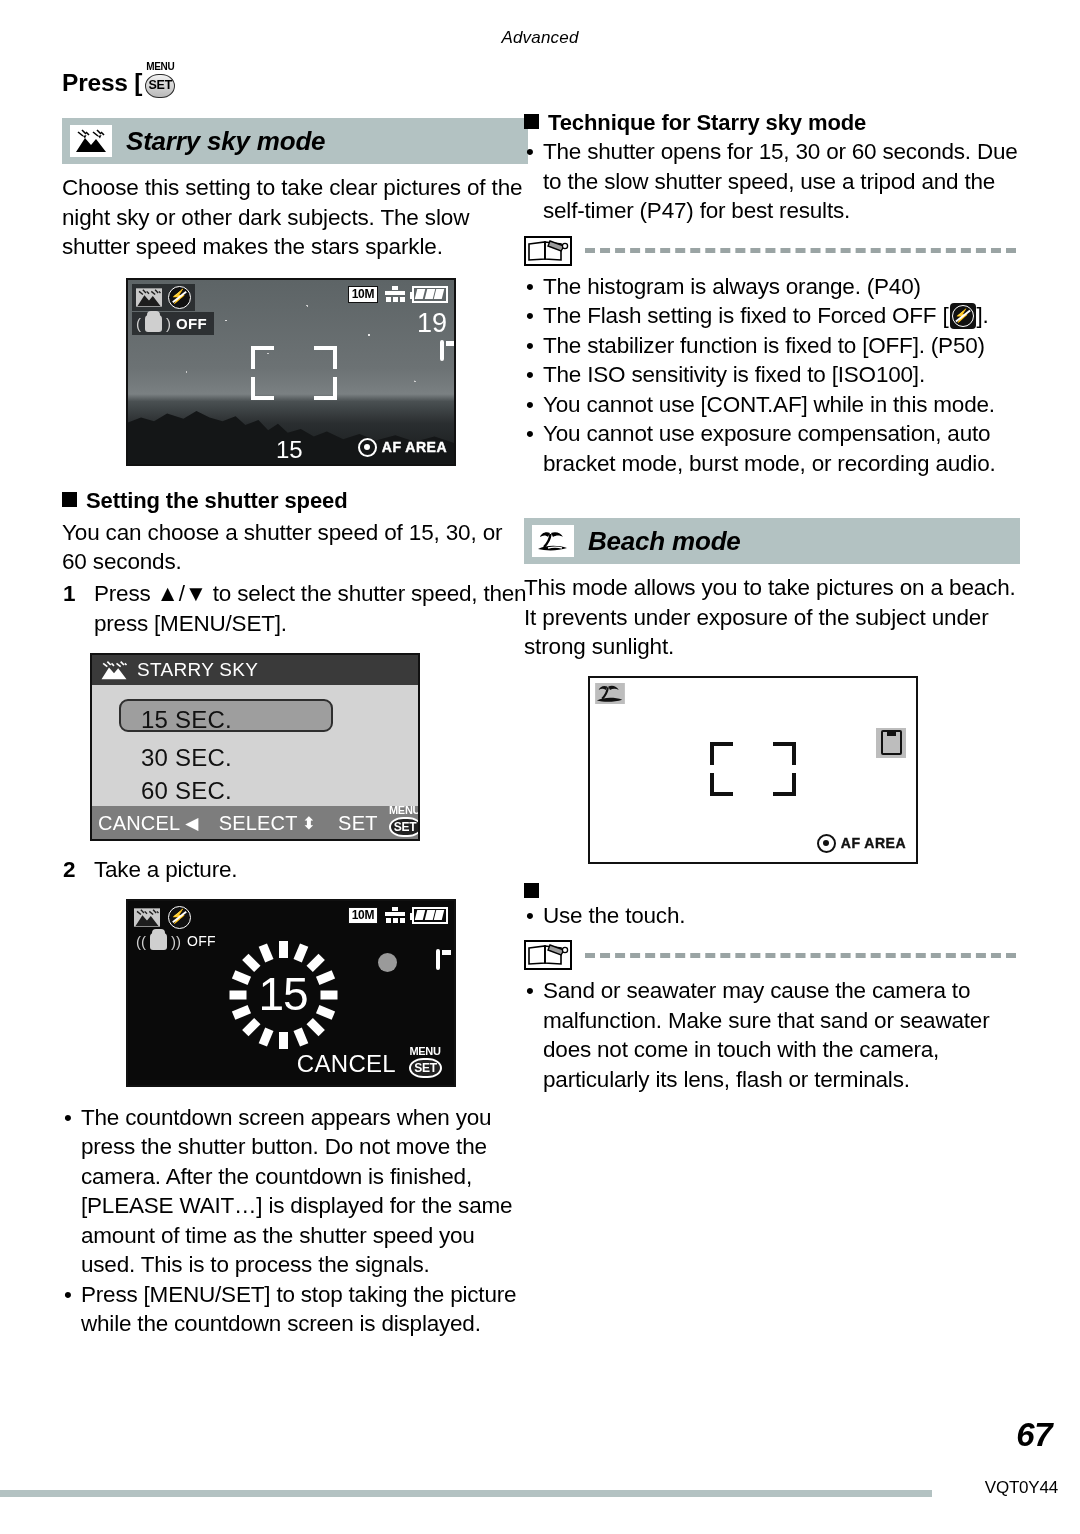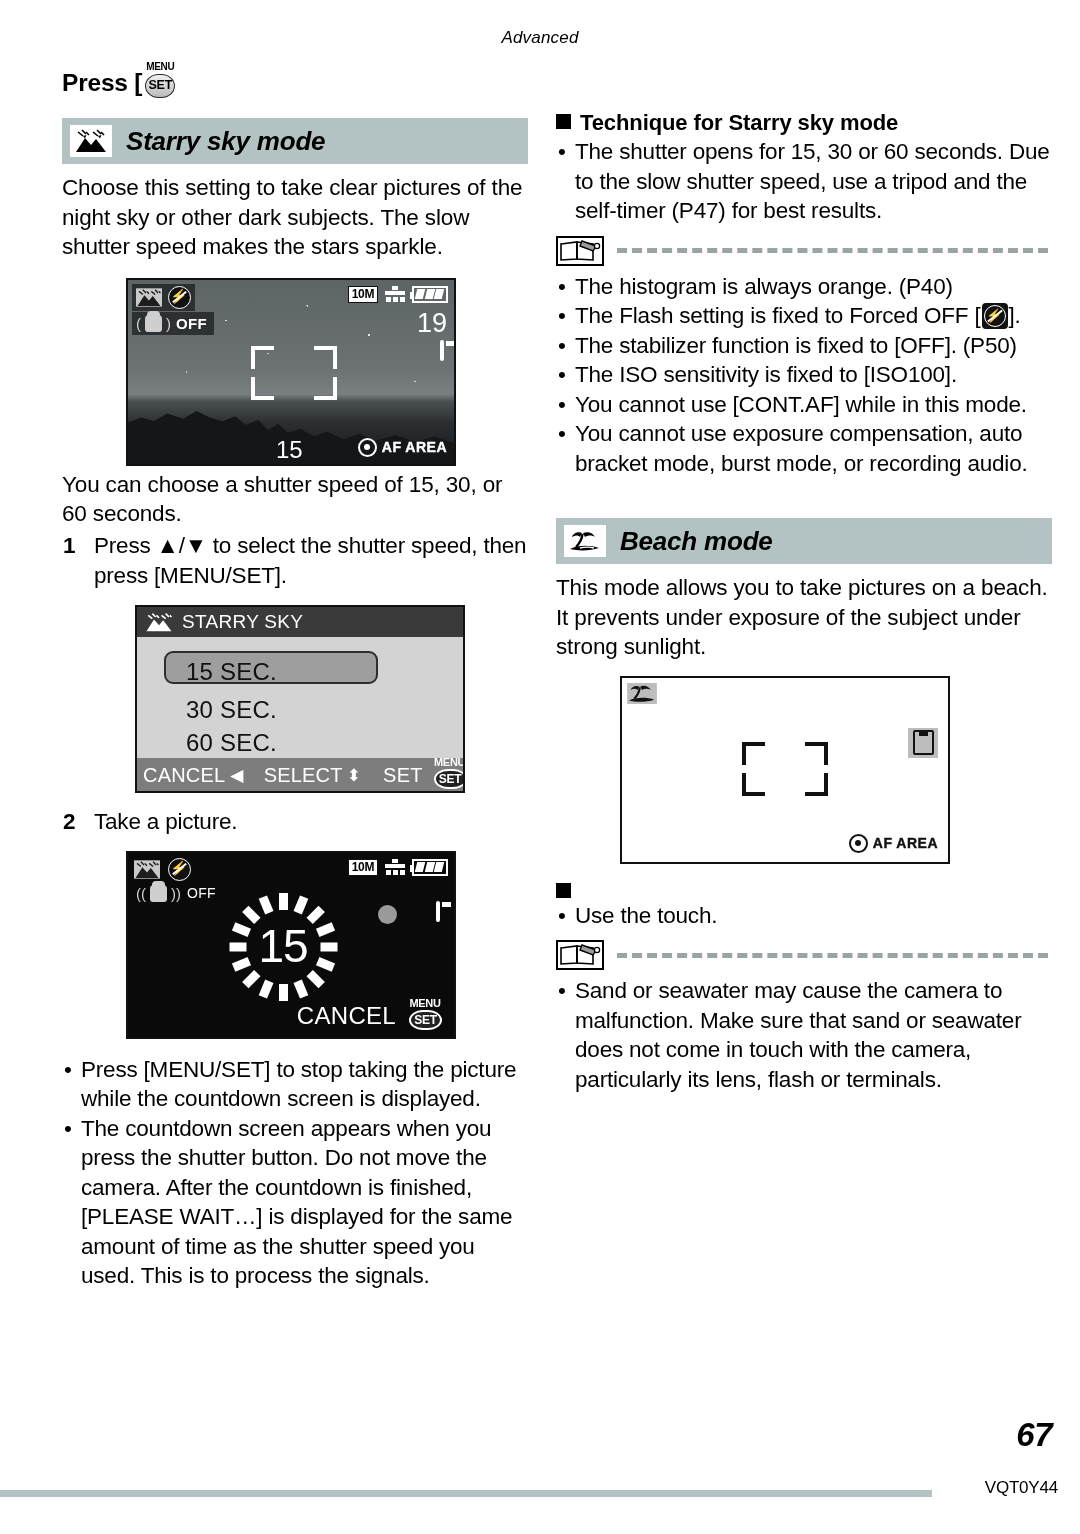--- a/index.html
+++ b/index.html
@@ -74,21 +74,21 @@
     box-sizing: border-box;
     font-size: 12.5px;
     font-weight: bold;
     line-height: 21px;
     text-align: center;
     letter-spacing: -.2px;
   }
 
   
   .col-left  { position: absolute; left: 62px;  top: 118px; width: 466px; }
-  .col-right { position: absolute; left: 556px; top: 110px; width: 496px; }
+  .col-right { position: absolute; left: 524px; top: 110px; width: 496px; }
 
   
   .mode-band {
     position: relative;
     background: #b3c2c2;
     height: 46px;
     display: flex;
     align-items: center;
     padding-left: 8px;
     box-sizing: border-box;
@@ -364,21 +364,21 @@
     position: absolute; left: 2px; top: -4px;
     width: 13px; height: 7px;
     background: #cfcfcf;
     border-radius: 4px 4px 0 0;
   }
   .stab .waves { font-size: 15px; line-height: 15px; }
 
   
   .lcd-menu {
     width: 330px; height: 188px;
-    margin: 14px 0 0 73px;
+    margin: 14px 0 0 28px;
     border: 2px solid #111;
     background: #d3d3d3;
     overflow: hidden;
   }
   .menu-titlebar {
     height: 30px;
     background: #3a3a3a;
     color: #fff;
     display: flex;
     align-items: center;
@@ -589,20 +589,24 @@
       </div>
 
       <div style="position:absolute;left:148px;bottom:2px;color:#fff;font-size:24px;line-height:24px;">15</div>
 
       <div class="af-area-tag" style="right:7px;bottom:7px;color:#fff;">
         <span class="af-dot"></span>
         <span class="af-text">AF AREA</span>
       </div>
     </div>
 
+    <div class="sub-head" style="margin-top:22px;">
+      <span class="sq"></span>
+      <span>Setting the shutter speed</span>
+    </div>
     <div class="para" style="margin-top:4px;">You can choose a shutter speed of 15, 30, or 60 seconds.</div>
 
     <ol class="steps" style="margin-top:2px;">
       <li>
         <span class="num">1</span>
         <span>Press ▲/▼ to select the shutter speed, then press [MENU/SET].</span>
       </li>
     </ol>
 
     <div class="lcd lcd-menu">
@@ -714,22 +718,22 @@
       <div style="position:absolute;right:8px;bottom:6px;display:flex;align-items:center;gap:8px;">
         <span style="font-size:24px;letter-spacing:.3px;">CANCEL</span>
         <span class="menuset-chip">
           <span class="mlabel">MENU</span>
           <span class="mbtn">SET</span>
         </span>
       </div>
     </div>
 
     <ul class="bullets" style="margin-top:16px;">
+      <li>The countdown screen appears when you press the shutter button. Do not move the camera. After the countdown is finished, [PLEASE WAIT…] is displayed for the same amount of time as the shutter speed you used. This is to process the signals.</li>
       <li>Press [MENU/SET] to stop taking the picture while the countdown screen is displayed.</li>
-      <li>The countdown screen appears when you press the shutter button. Do not move the camera. After the countdown is finished, [PLEASE WAIT…] is displayed for the same amount of time as the shutter speed you used. This is to process the signals.</li>
     </ul>
   </div>
 
   <div class="col-right">
 
     <div class="sub-head">
       <span class="sq"></span>
       <span>Technique for Starry sky mode</span>
     </div>
 

